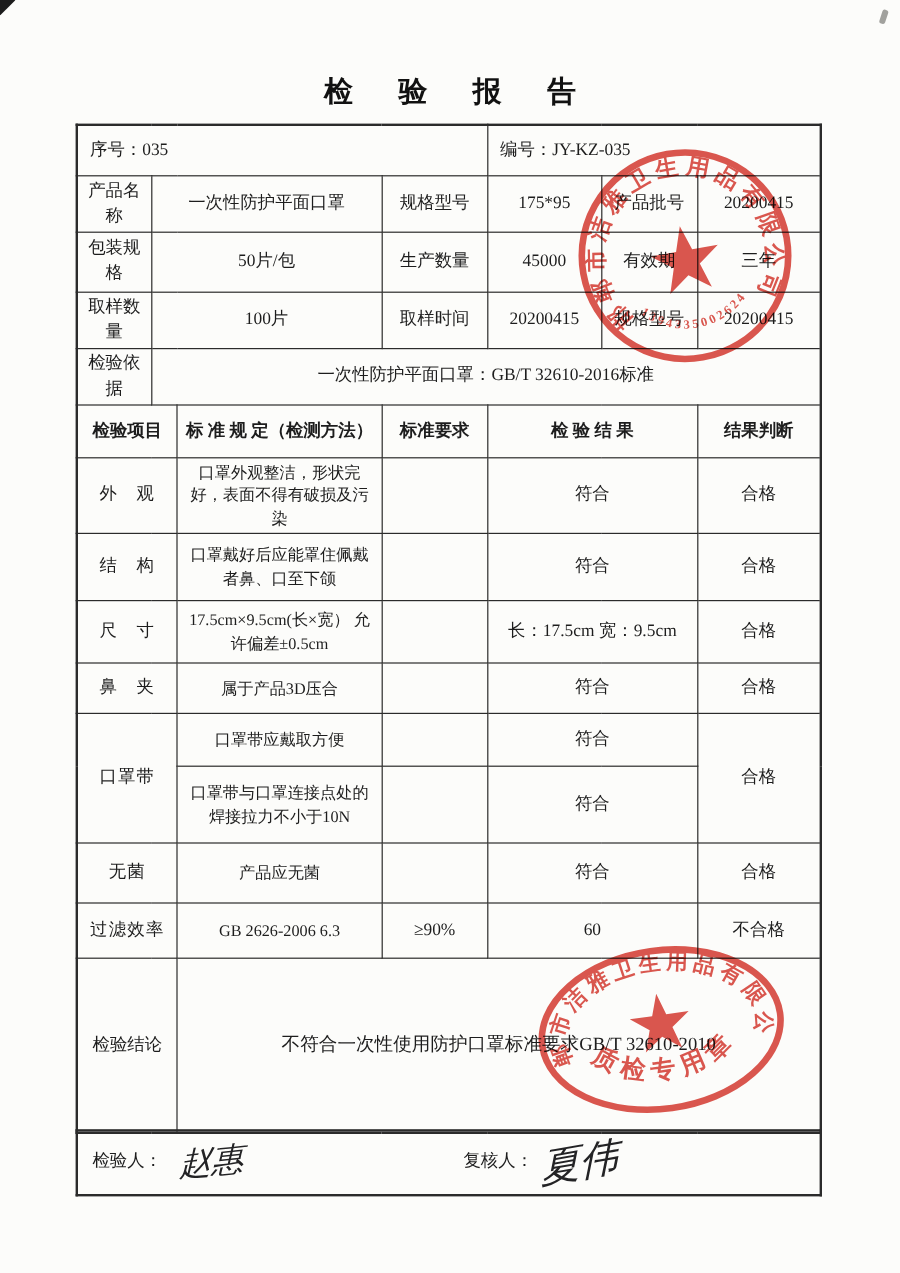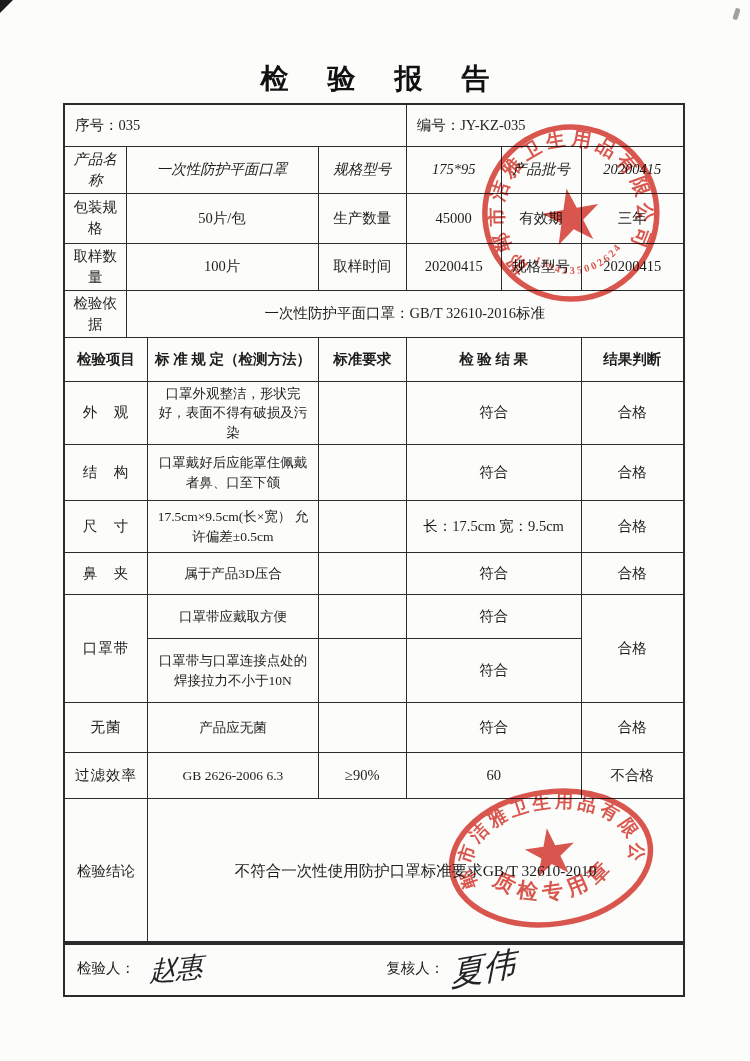--- a/index.html
+++ b/index.html
@@ -6,21 +6,21 @@
   *{ box-sizing:border-box; margin:0; padding:0; }
   html,body{ width:750px; }
   body{
     position:relative; width:750px; height:1061px;
     background:#fcfcfa; overflow:hidden;
     font-family:"Liberation Serif","DejaVu Serif",serif;
     color:var(--ink);
   }
   .page-title{
     position:absolute; top:60px; left:0; width:750px;
-    text-align:center; font-size:28px; font-weight:bold;
+    text-align:center; font-size:24px; font-weight:bold;
     letter-spacing:16px; text-indent:16px; color:#111;
   }
   table{ border-collapse:collapse; table-layout:fixed; }
   .main-table{
     position:absolute; left:63px; top:103px; width:622px;
     border:2px solid var(--line);
   }
   .sig-table{
     position:absolute; left:63px; top:941px; width:622px;
     border:2px solid var(--line); height:46px;
@@ -82,21 +82,21 @@
       <col style="width:12.9%">
       <col style="width:16.6%">
   </colgroup>
 
   <tbody>
       <tr style="height:42px;">
     <td colspan="4" class="left"><span>序号：</span><span>035</span></td>
     <td colspan="3" class="left"><span>编号：</span><span>JY-KZ-035</span></td>
   </tr>
 
-  <tr style="height:46px;font-style:italic;">
+  <tr style="height:46px;">
     <td>产品名称</td>
     <td colspan="2">一次性防护平面口罩</td>
     <td>规格型号</td>
     <td>175*95</td>
     <td>产品批号</td>
     <td>20200415</td>
   </tr>
   <tr style="height:50px;">
     <td>包装规格</td>
     <td colspan="2">50片/包</td>

